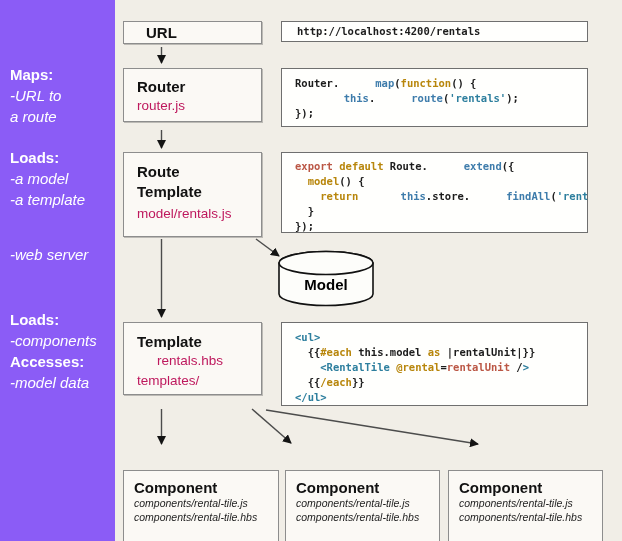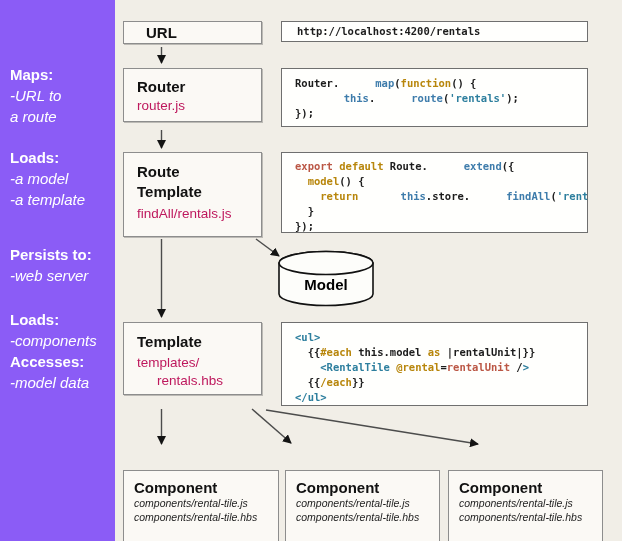--- a/index.html
+++ b/index.html
@@ -66,21 +66,20 @@
         <span class="b">Maps:</span>
         <span class="i">-URL to</span>
         <span class="i">a route</span>
       </div>
     <div class="note" style="top:147px">
         <span class="b">Loads:</span>
         <span class="i">-a model</span>
         <span class="i">-a template</span>
       </div>
     <div class="note" style="top:244px">
-        <span class="b">Persists to:</span>
         <span class="i">-web server</span>
       </div>
     <div class="note" style="top:309px">
         <span class="b">Loads:</span>
         <span class="i">-components</span>
         <span class="b">Accesses:</span>
         <span class="i">-model data</span>
       </div>
   </div>
 
@@ -108,36 +107,36 @@
 
   <div class="label-box" style="left:123px;top:68px;width:139px;height:54px;padding:8px 0 0 13px">
     <div class="title">Router</div>
     <div class="subtitle">router.js</div>
   </div>
   <div class="code-box" style="left:281px;top:68px;width:307px;height:59px;padding:7px 0 0 13px"><div class="code-line"><span class="tok-p">Router.</span><span class="tok-b">map</span><span class="tok-p">(</span><span class="tok-g">function</span><span class="tok-p">() {</span></div><div class="code-line"><span class="tok-p">  </span><span class="tok-b">this</span><span class="tok-p">.</span><span class="tok-b">route</span><span class="tok-p">(</span><span class="tok-t">'rentals'</span><span class="tok-p">);</span></div><div class="code-line"><span class="tok-p">});</span></div></div>
 
   <div class="label-box" style="left:123px;top:152px;width:139px;height:85px;padding:9px 0 0 13px">
     <div class="title">Route</div>
     <div class="title">Template</div>
-    <div class="subtitle" style="margin-top:3px">findAll/rentals.js</div>
+    <div class="subtitle" style="margin-top:3px">model/rentals.js</div>
   </div>
   <div class="code-box" style="left:281px;top:152px;width:307px;height:81px;padding:6px 0 0 13px"><div class="code-line"><span class="tok-r">export</span><span class="tok-p"> </span><span class="tok-g">default</span><span class="tok-p"> Route.</span><span class="tok-b">extend</span><span class="tok-p">({</span></div><div class="code-line"><span class="tok-p">  </span><span class="tok-g">model</span><span class="tok-p">() {</span></div><div class="code-line"><span class="tok-p">    </span><span class="tok-g">return</span><span class="tok-p"> </span><span class="tok-b">this</span><span class="tok-p">.store.</span><span class="tok-b">findAll</span><span class="tok-p">(</span><span class="tok-t">'rental'</span><span class="tok-p">);</span></div><div class="code-line"><span class="tok-p">  }</span></div><div class="code-line"><span class="tok-p">});</span></div></div>
 
   <div id="model-wrap">
     <svg width="100" height="60">
       <path d="M3 14 a47 11.5 0 0 1 94 0 v31 a47 11.5 0 0 1 -94 0 z" fill="#fdfdfa" stroke="#111" stroke-width="1.6"></path>
       <ellipse cx="50" cy="14" rx="47" ry="11.5" fill="#fdfdfa" stroke="#111" stroke-width="1.6"></ellipse>
     </svg>
   </div>
   <div id="model-label">Model</div>
 
   <div class="label-box" style="left:123px;top:322px;width:139px;height:73px;padding:9px 0 0 13px">
     <div class="title">Template</div>
+    <div class="subtitle" style="padding-left:20px">rentals.hbs</div>
     <div class="subtitle" style="margin-top:2px">templates/</div>
-    <div class="subtitle" style="padding-left:20px">rentals.hbs</div>
   </div>
   <div class="code-box" style="left:281px;top:322px;width:307px;height:84px;padding:7px 0 0 13px"><div class="code-line"><span class="tok-t">&lt;ul&gt;</span></div><div class="code-line"><span class="tok-p">  {{</span><span class="tok-g">#each</span><span class="tok-p"> this.model </span><span class="tok-g">as</span><span class="tok-p"> |rentalUnit|}}</span></div><div class="code-line"><span class="tok-p">    </span><span class="tok-t">&lt;RentalTile</span><span class="tok-p"> </span><span class="tok-g">@rental</span><span class="tok-p">=</span><span class="tok-r">rentalUnit</span><span class="tok-p"> /</span><span class="tok-t">&gt;</span></div><div class="code-line"><span class="tok-p">  {{</span><span class="tok-g">/each</span><span class="tok-p">}}</span></div><div class="code-line"><span class="tok-t">&lt;/ul&gt;</span></div></div>
 
   <div class="component-box" style="left:123px;width:156px">
     <div class="title">Component</div>
     <div class="file">components/rental-tile.js</div>
     <div class="file">components/rental-tile.hbs</div>
   </div>
   <div class="component-box" style="left:285px;width:155px">
     <div class="title">Component</div>

